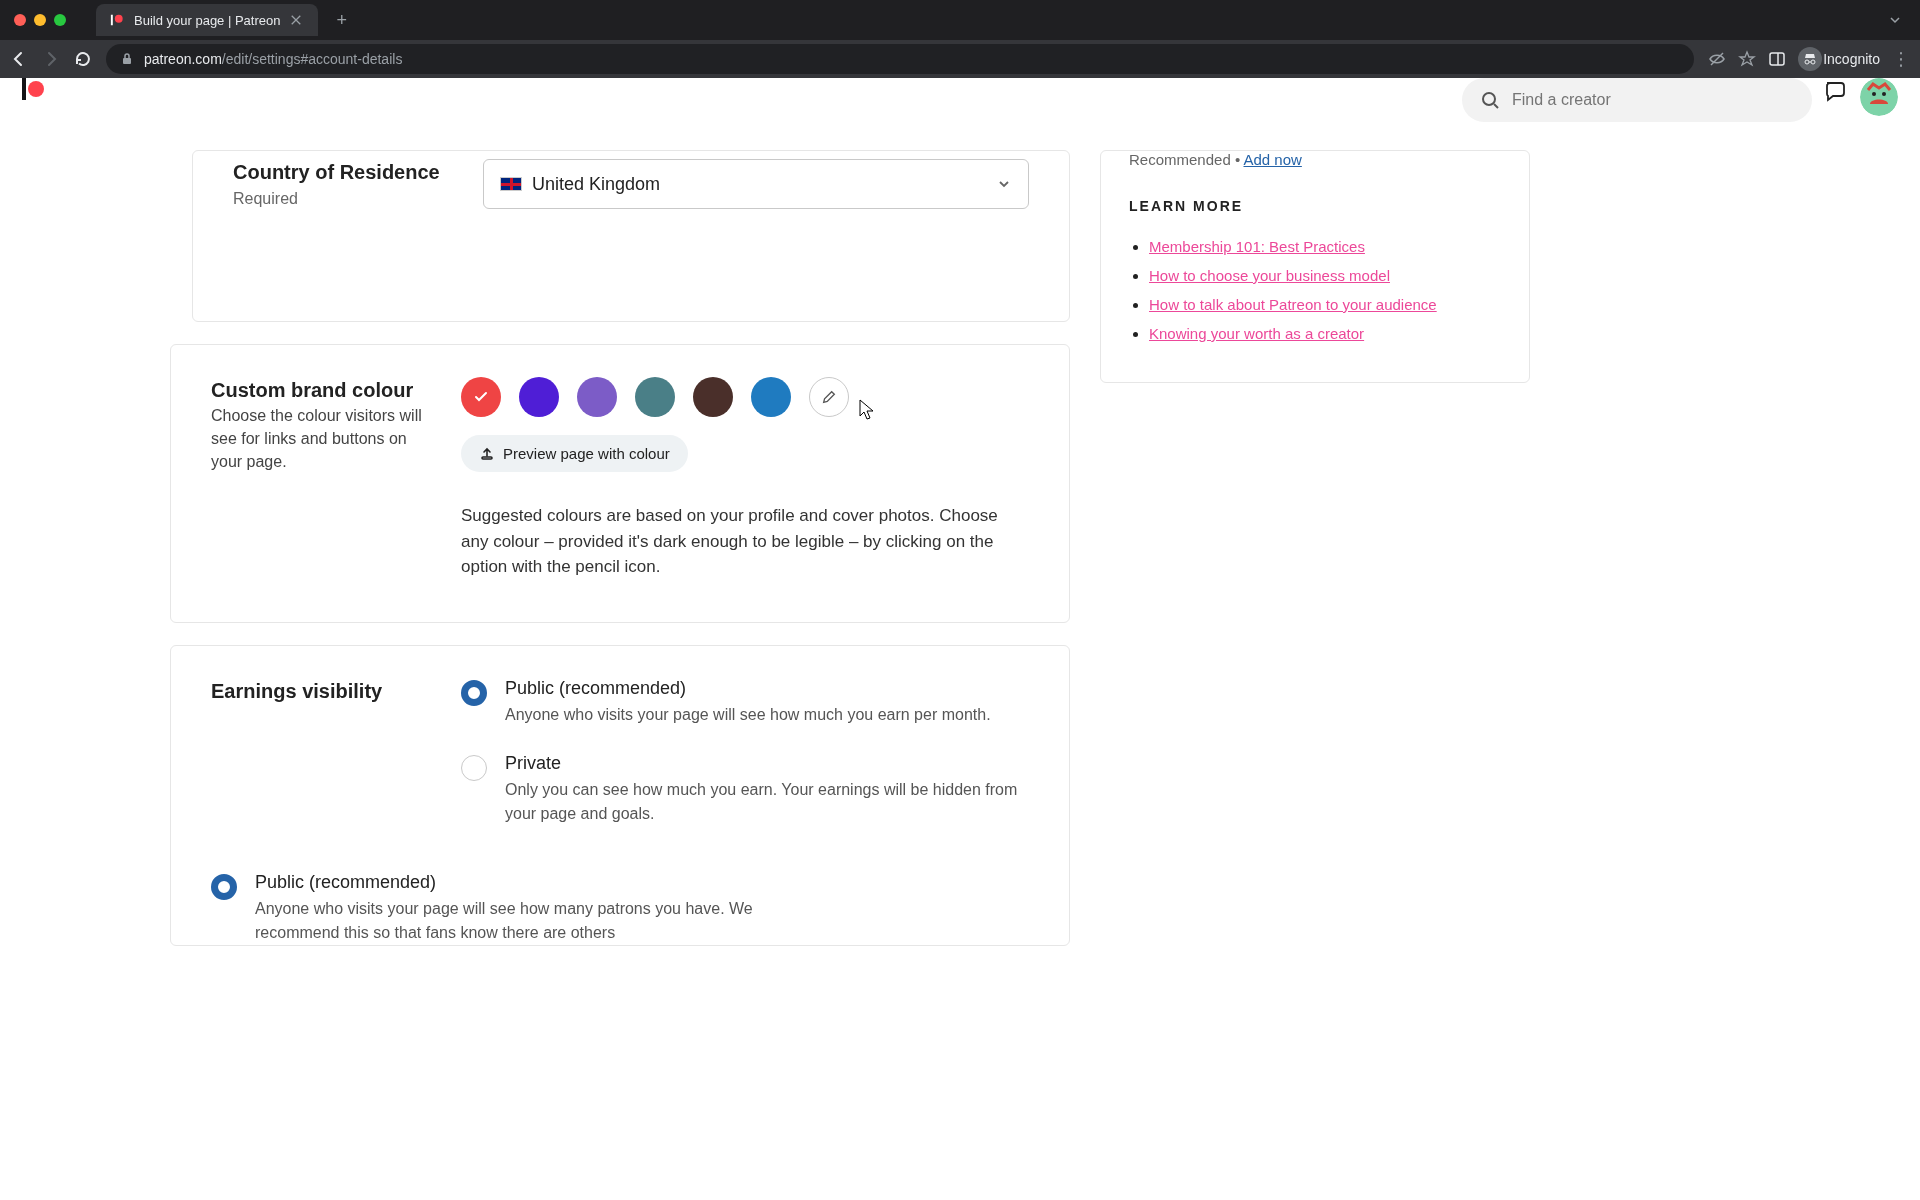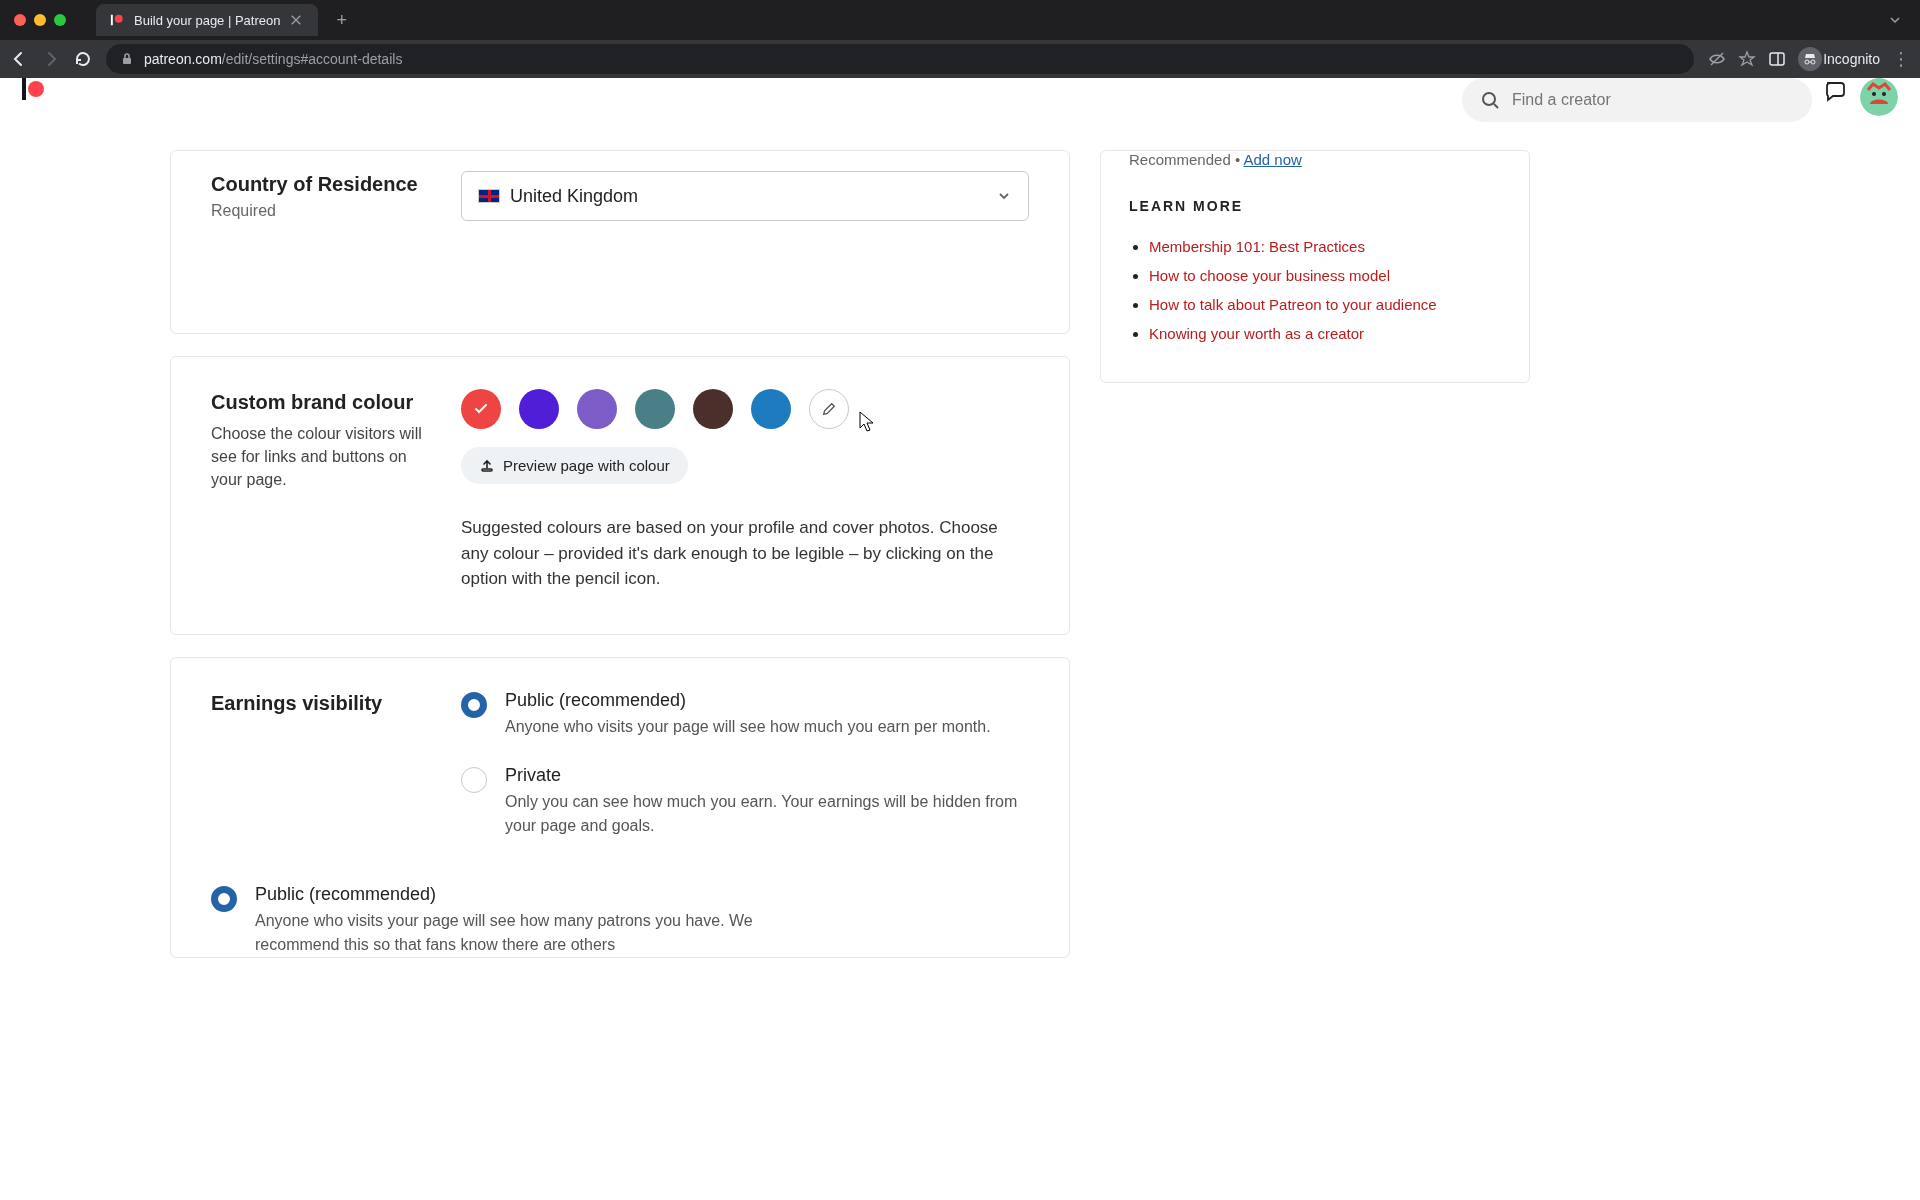--- a/index.html
+++ b/index.html
@@ -38,27 +38,27 @@
   .hdr-icon { width:28px; height:28px; display:flex; align-items:center; justify-content:center; }
   .avatar { width:38px; height:38px; border-radius:50%; overflow:hidden; }
 
   
   .page { display:flex; justify-content:center; padding: 8px 0 0 0; }
   .stage { width: 1580px; display:flex; gap: 30px; align-items:flex-start; }
   .left-col { width: 900px; display:flex; flex-direction:column; gap: 22px; }
   .right-col { width: 430px; }
 
   .card { border:1px solid #e6e6e6; border-radius:6px; padding: 32px 40px 42px 40px; background:#fff; }
-  .card.tight-top { padding-top: 20px; }
+  .card.tight-top { padding-top: 8px; margin-left: 22px; }
 
   .card-row { display:flex; gap: 30px; }
   .card-label-col { width: 220px; }
   .card-label-col h3 { font-size:20px; font-weight:700; line-height:1.35; }
   .card-label-col .sub { color:#666; font-size:16px; margin-top: 4px; }
-  .card-label-col .desc { color:#444; font-size:16px; margin-top:6px; line-height:1.45; }
+  .card-label-col .desc { color:#444; font-size:16px; margin-top:0; line-height:1.45; }
   .card-body-col { flex:1; }
 
   
   .select { width:100%; height:50px; border:1px solid #c9c9c9; border-radius:6px; display:flex; align-items:center; padding: 0 16px; gap:10px; font-size:18px; background:#fff; cursor:pointer; }
   .flag { width:22px; height:14px; background:#fff; position:relative; overflow:hidden; border:0.5px solid #ccc; }
   .flag::before { content:""; position:absolute; inset:0;
     background:
       linear-gradient(#cf142b,#cf142b) center/100% 3px no-repeat,
       linear-gradient(#cf142b,#cf142b) center/3px 100% no-repeat,
       linear-gradient(#00247d,#00247d);
@@ -82,21 +82,21 @@
   .radio-text .title { font-size:18px; color:#222; }
   .radio-text .desc { font-size:16px; color:#555; line-height:1.5; margin-top:4px; max-width:540px; }
 
   
   .sidecard { border:1px solid #e6e6e6; border-radius:6px; padding: 0 28px 28px 28px; }
   .rec-line { color:#666; font-size:15px; margin-top:0; }
   .rec-line a { color:#2563a8; text-decoration:underline; cursor:pointer; }
   .sidecard h4 { letter-spacing: 2px; font-size:14px; font-weight:700; margin: 30px 0 24px; }
   .sidecard ul { list-style: disc; padding-left: 20px; }
   .sidecard li { margin: 12px 0; font-size:15px; }
-  .sidecard li a { color:#b91c1c; cursor:pointer;text-align:center; }
+  .sidecard li a { color:#ec4899; text-decoration: underline; cursor:pointer;text-align:center; }
 
   
   .cursor { position:absolute; width:16px; height:22px; pointer-events:none; }
 
   svg { display:block; }
 </style>
 </head>
 <body>
 
 <div class="window-chrome">

